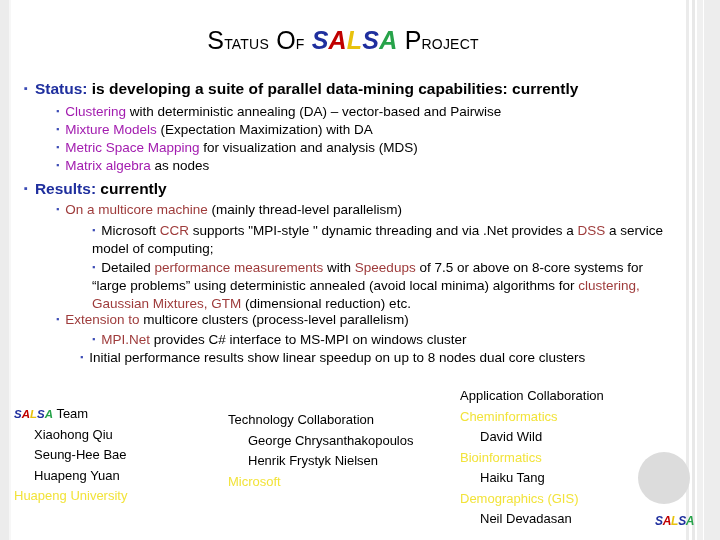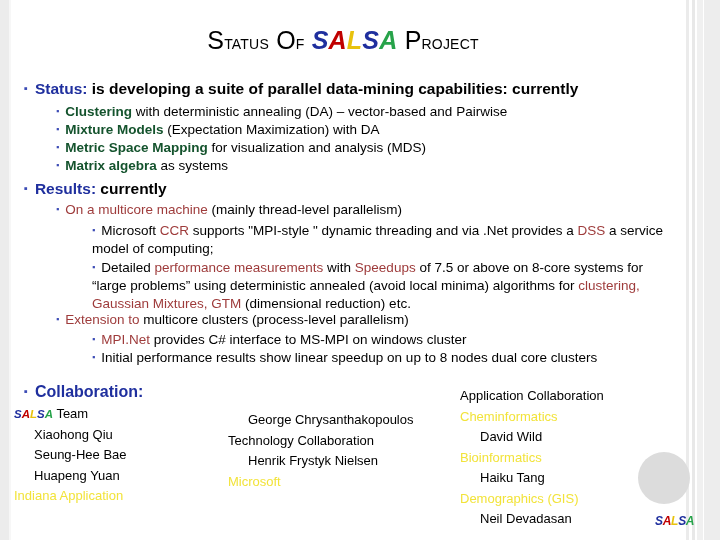--- a/index.html
+++ b/index.html
@@ -43,21 +43,21 @@
 
   
   .content{position:absolute;left:0;top:0;width:686px;height:540px;}
 
   .lvl1{position:absolute;font-size:15.5px;font-weight:bold;color:#000;white-space:nowrap;}
   .lvl1 .bullet{color:#3b4bb5;font-size:11px;vertical-align:2px;margin-right:7px;}
   .kw-blue{color:#1f2f9e;}
 
   .lvl2{position:absolute;font-size:13.5px;color:#000;white-space:nowrap;}
   .lvl2 .bullet{color:#3b4bb5;font-size:9px;vertical-align:2px;margin-right:6px;}
-  .b-blue{color:#14532d;font-weight:bold;}
+  .b-blue{color:#a21caf;font-weight:normal;}
   .maroon{color:#9e3b3b;}
 
   .lvl3{position:absolute;font-size:13.5px;color:#000;}
   .lvl3 .bullet{color:#3b4bb5;font-size:9px;vertical-align:2px;margin-right:6px;}
 
   
   .collab-head{position:absolute;font-size:16px;font-weight:bold;color:#1f2f9e;white-space:nowrap;}
   .collab-head .bullet{color:#3b4bb5;font-size:11px;vertical-align:2px;margin-right:7px;}
 
   .col{position:absolute;font-size:13px;color:#000;}
@@ -96,21 +96,21 @@
   <div class="lvl2" style="left:56px;top:104px;">
     <span class="bullet">▪</span><span class="b-blue">Clustering</span><span> with deterministic annealing (DA) – vector-based and Pairwise</span>
   </div>
   <div class="lvl2" style="left:56px;top:122px;">
     <span class="bullet">▪</span><span class="b-blue">Mixture Models</span><span> (Expectation Maximization) with DA</span>
   </div>
   <div class="lvl2" style="left:56px;top:140px;text-align:right;">
     <span class="bullet">▪</span><span class="b-blue">Metric Space Mapping</span><span> for visualization and analysis (MDS)</span>
   </div>
   <div class="lvl2" style="left:56px;top:158px;">
-    <span class="bullet">▪</span><span class="b-blue">Matrix algebra</span><span> as systems</span>
+    <span class="bullet">▪</span><span class="b-blue">Matrix algebra</span><span> as nodes</span>
   </div>
 
   <div class="lvl1" style="left:24px;top:180px;">
     <span class="bullet">▪</span><span class="kw-blue">Results:</span><span> currently</span>
   </div>
 
   <div class="lvl2" style="left:56px;top:202px;">
     <span class="bullet">▪</span><span class="maroon">On a  multicore machine</span><span>  (mainly  thread-level parallelism)</span>
   </div>
 
@@ -123,41 +123,38 @@
   </div>
 
   <div class="lvl2" style="left:56px;top:312px;">
     <span class="bullet">▪</span><span class="maroon">Extension to</span><span>  multicore clusters  (process-level parallelism)</span>
   </div>
 
   <div class="lvl3" style="left:92px;top:330px;width:585px;line-height:18px;">
     <span class="bullet">▪</span><span class="maroon">MPI.Net</span><span>  provides C# interface to MS-MPI on windows cluster</span>
   </div>
 
-  <div class="lvl3" style="left:92px;top:348px;width:575px;line-height:18px;">
+  <div class="lvl3" style="left:80px;top:348px;width:575px;line-height:18px;">
     <span class="bullet">▪</span><span>Initial performance results show linear speedup  on  up to  8 nodes  dual core clusters</span>
   </div>
 
-  <div class="collab-head" style="left:24px;top:383px;">
-    <span class="bullet">▪</span><span>Collaboration:</span>
-  </div>
 
   <div class="col" style="left:14px;top:404px;">
     <div class="line">
       <span class="salsa-mini"><span class="s1">S</span><span class="a1">A</span><span class="l1">L</span><span class="s2">S</span><span class="a2">A</span></span><span> Team</span>
     </div>
     <div class="line indent">Xiaohong Qiu</div>
     <div class="line indent">Seung-Hee Bae</div>
     <div class="line indent">Huapeng Yuan</div>
-    <div class="line gold">Indiana Application</div>
+    <div class="line gold">Huapeng University</div>
   </div>
 
   <div class="col" style="left:228px;top:410px;">
+    <div class="line">Technology Collaboration</div>
     <div class="line indent">George Chrysanthakopoulos</div>
-    <div class="line">Technology Collaboration</div>
     <div class="line indent">Henrik Frystyk Nielsen</div>
     <div class="line gold">Microsoft</div>
   </div>
 
   <div class="col" style="left:460px;top:386px;">
     <div class="line">Application Collaboration</div>
     <div class="line gold">Cheminformatics</div>
     <div class="line indent">David Wild</div>
     <div class="line gold">Bioinformatics</div>
     <div class="line indent">Haiku Tang</div>

